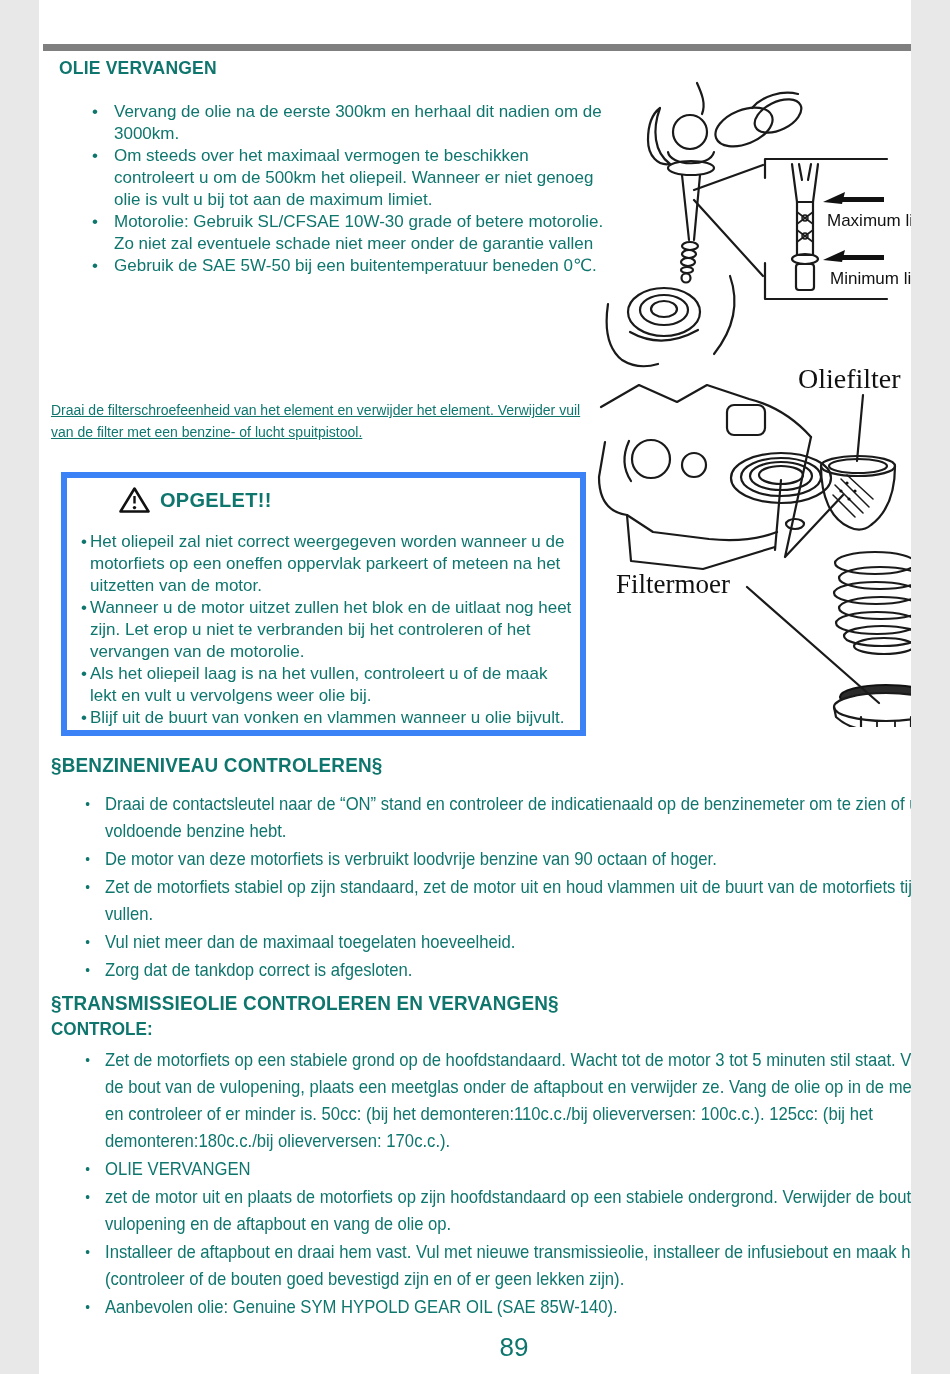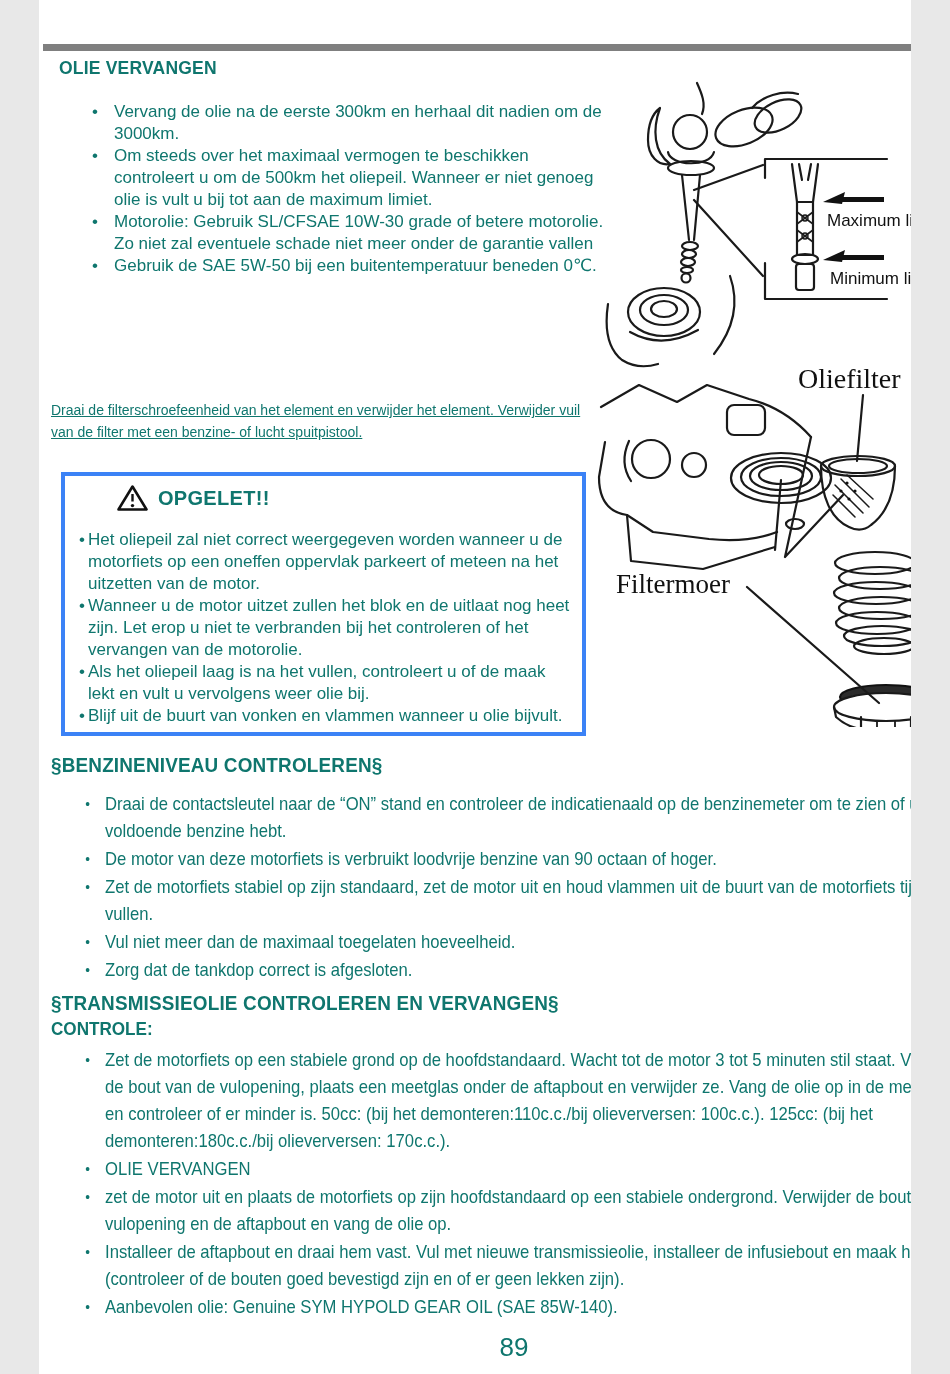--- a/index.html
+++ b/index.html
@@ -12,21 +12,21 @@
   
   .h-main{font-size:17.5px;font-weight:bold;letter-spacing:.2px;}
   #h-olie{left:20px;top:58px;}
   ul.blist{list-style:none;margin:17px;padding:0;}
   ul.blist li{position:relative;padding-left:38px;font-size:17px;line-height:22px;}
   ul.blist li::before{content:"\2022";position:absolute;left:16px;top:0;}
   #list-olie{left:20px;top:84px;width:528px;}
   #h-kuisen{left:14px;top:370px;font-size:17.5px;font-weight:bold;}
   #para-kuisen{left:12px;top:399px;width:540px;font-size:14px;line-height:22px;text-decoration:underline;}
   
-  #warn-box{left:22px;top:472px;width:525px;height:264px;border:4px solid #3b82f6;box-sizing:border-box;}
+  #warn-box{left:22px;top:472px;width:525px;height:264px;border:6px solid #3b82f6;box-sizing:border-box;}
   #warn-title-row{display:flex;align-items:center;gap:10px;margin:8px 0 4px 52px;}
   #warn-title-row .wt{font-size:20px;font-weight:bold;letter-spacing:.3px;}
   #warn-box ul.blist{margin-left:0;width:505px;}
   #warn-box ul.blist li{padding-left:23px;}
   #warn-box ul.blist li::before{left:14px;}
   
   svg text{font-family:"Liberation Sans","DejaVu Sans",sans-serif;}
   svg text.serif{font-family:"Liberation Serif","DejaVu Serif",serif;}
   
   #bottom{left:12px;top:753px;width:1042px;transform:scaleX(0.9);transform-origin:0 0;}

